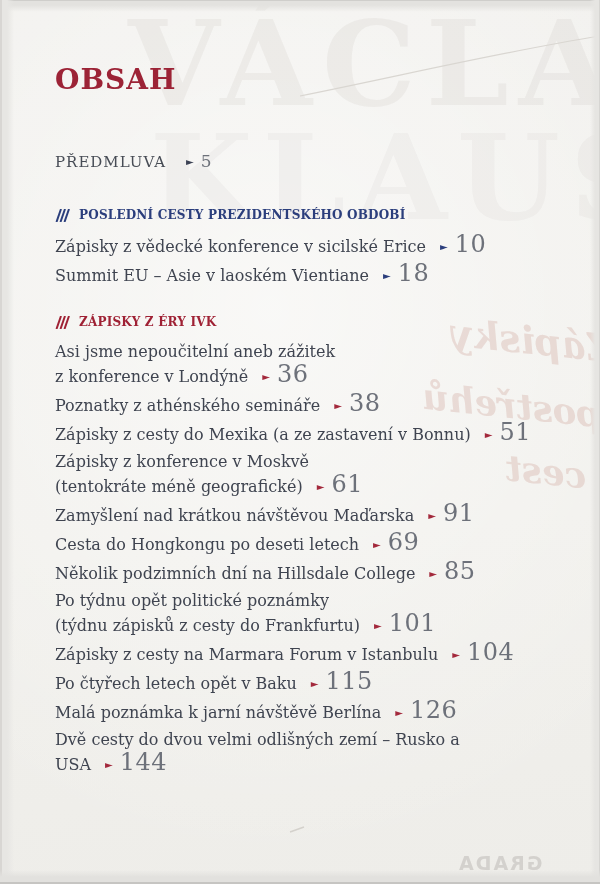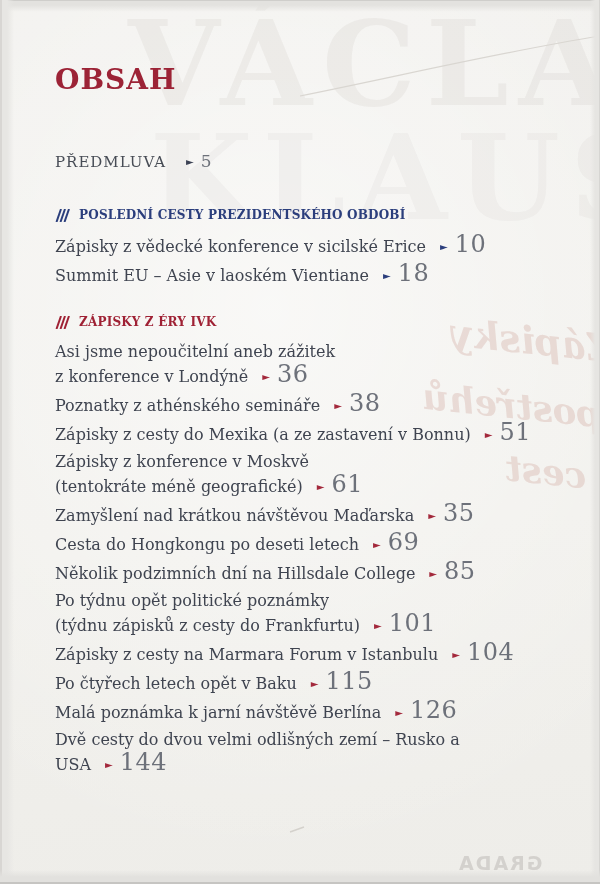--- a/index.html
+++ b/index.html
@@ -141,21 +141,21 @@
 
   <div class="toc-item red">
     <span class="item-text"><span class="line">Zápisky z cesty do Mexika (a ze zastavení v Bonnu)</span></span><span class="pointer"><span class="tri">►</span><span class="num">51</span></span>
   </div>
 
   <div class="toc-item red">
     <span class="item-text"><span class="line">Zápisky z konference v Moskvě</span><br><span class="line">(tentokráte méně geografické)</span></span><span class="pointer"><span class="tri">►</span><span class="num">61</span></span>
   </div>
 
   <div class="toc-item red">
-    <span class="item-text"><span class="line">Zamyšlení nad krátkou návštěvou Maďarska</span></span><span class="pointer"><span class="tri">►</span><span class="num">35</span></span>
+    <span class="item-text"><span class="line">Zamyšlení nad krátkou návštěvou Maďarska</span></span><span class="pointer"><span class="tri">►</span><span class="num">91</span></span>
   </div>
 
   <div class="toc-item red">
     <span class="item-text"><span class="line">Cesta do Hongkongu po deseti letech</span></span><span class="pointer"><span class="tri">►</span><span class="num">69</span></span>
   </div>
 
   <div class="toc-item red">
     <span class="item-text"><span class="line">Několik podzimních dní na Hillsdale College</span></span><span class="pointer"><span class="tri">►</span><span class="num">85</span></span>
   </div>
 

